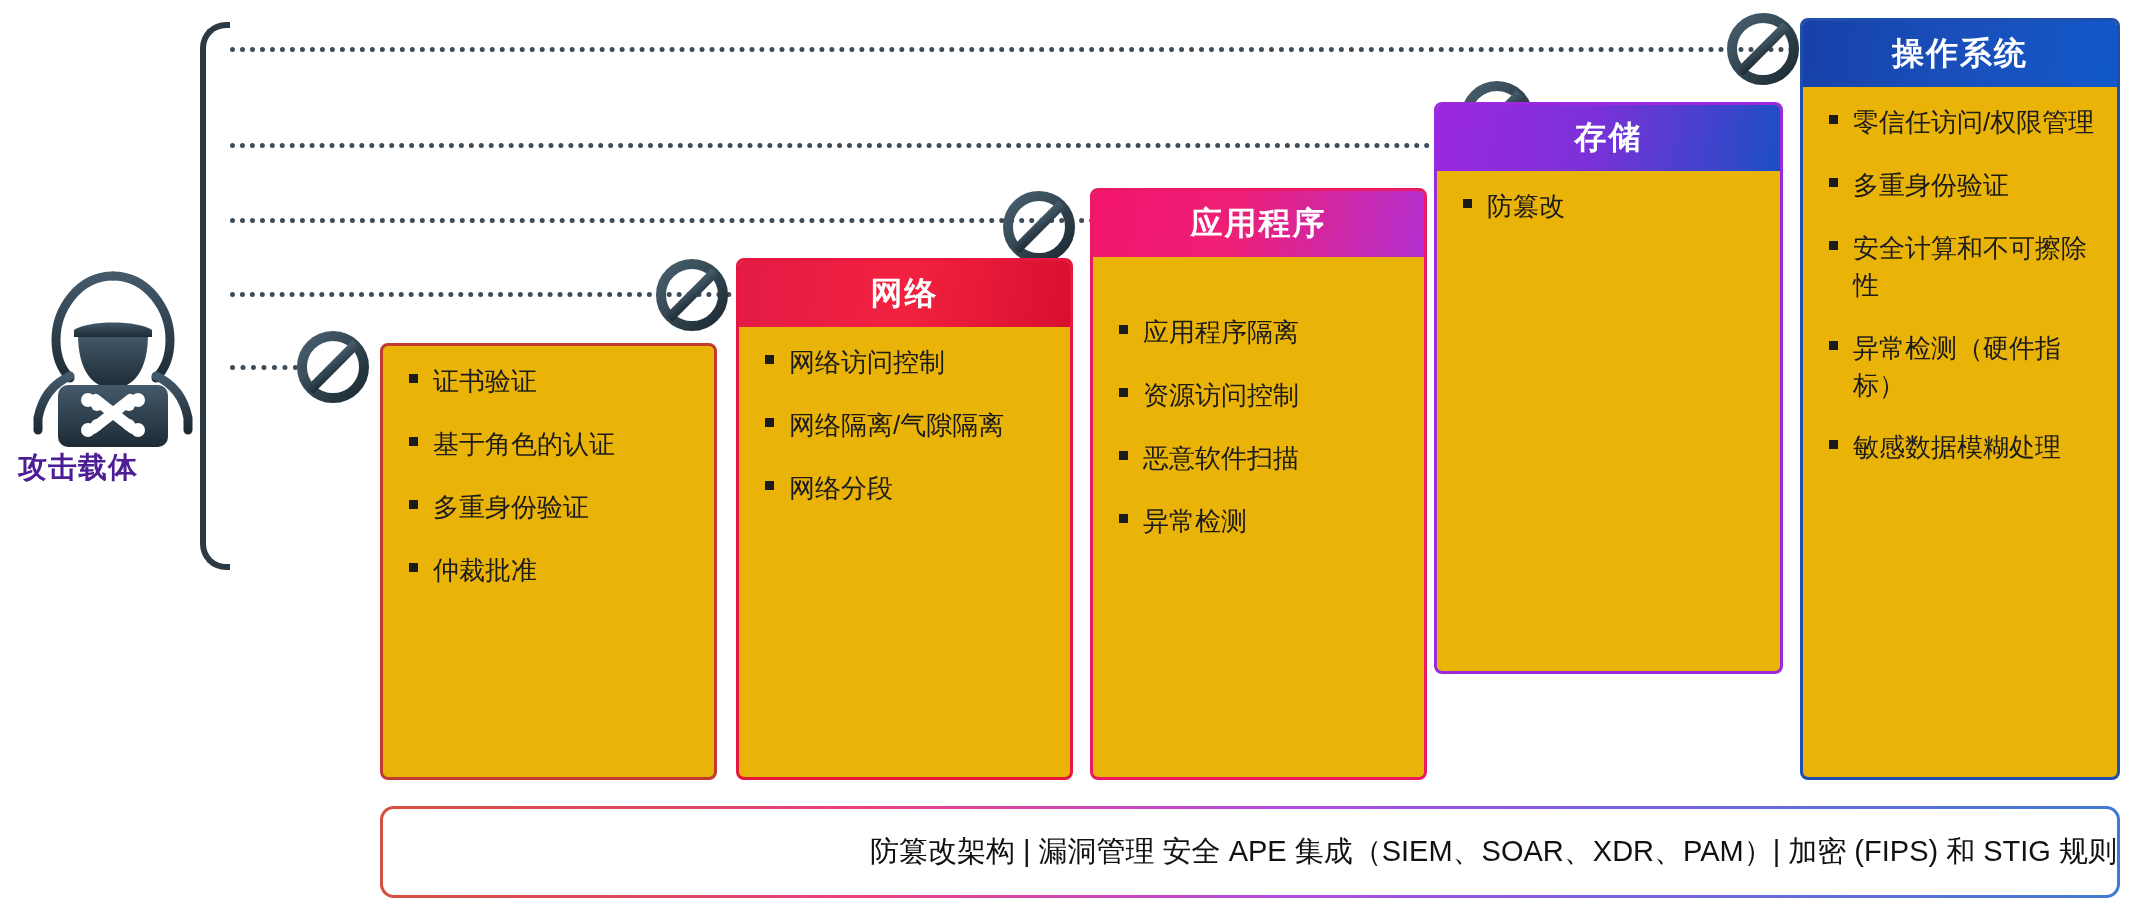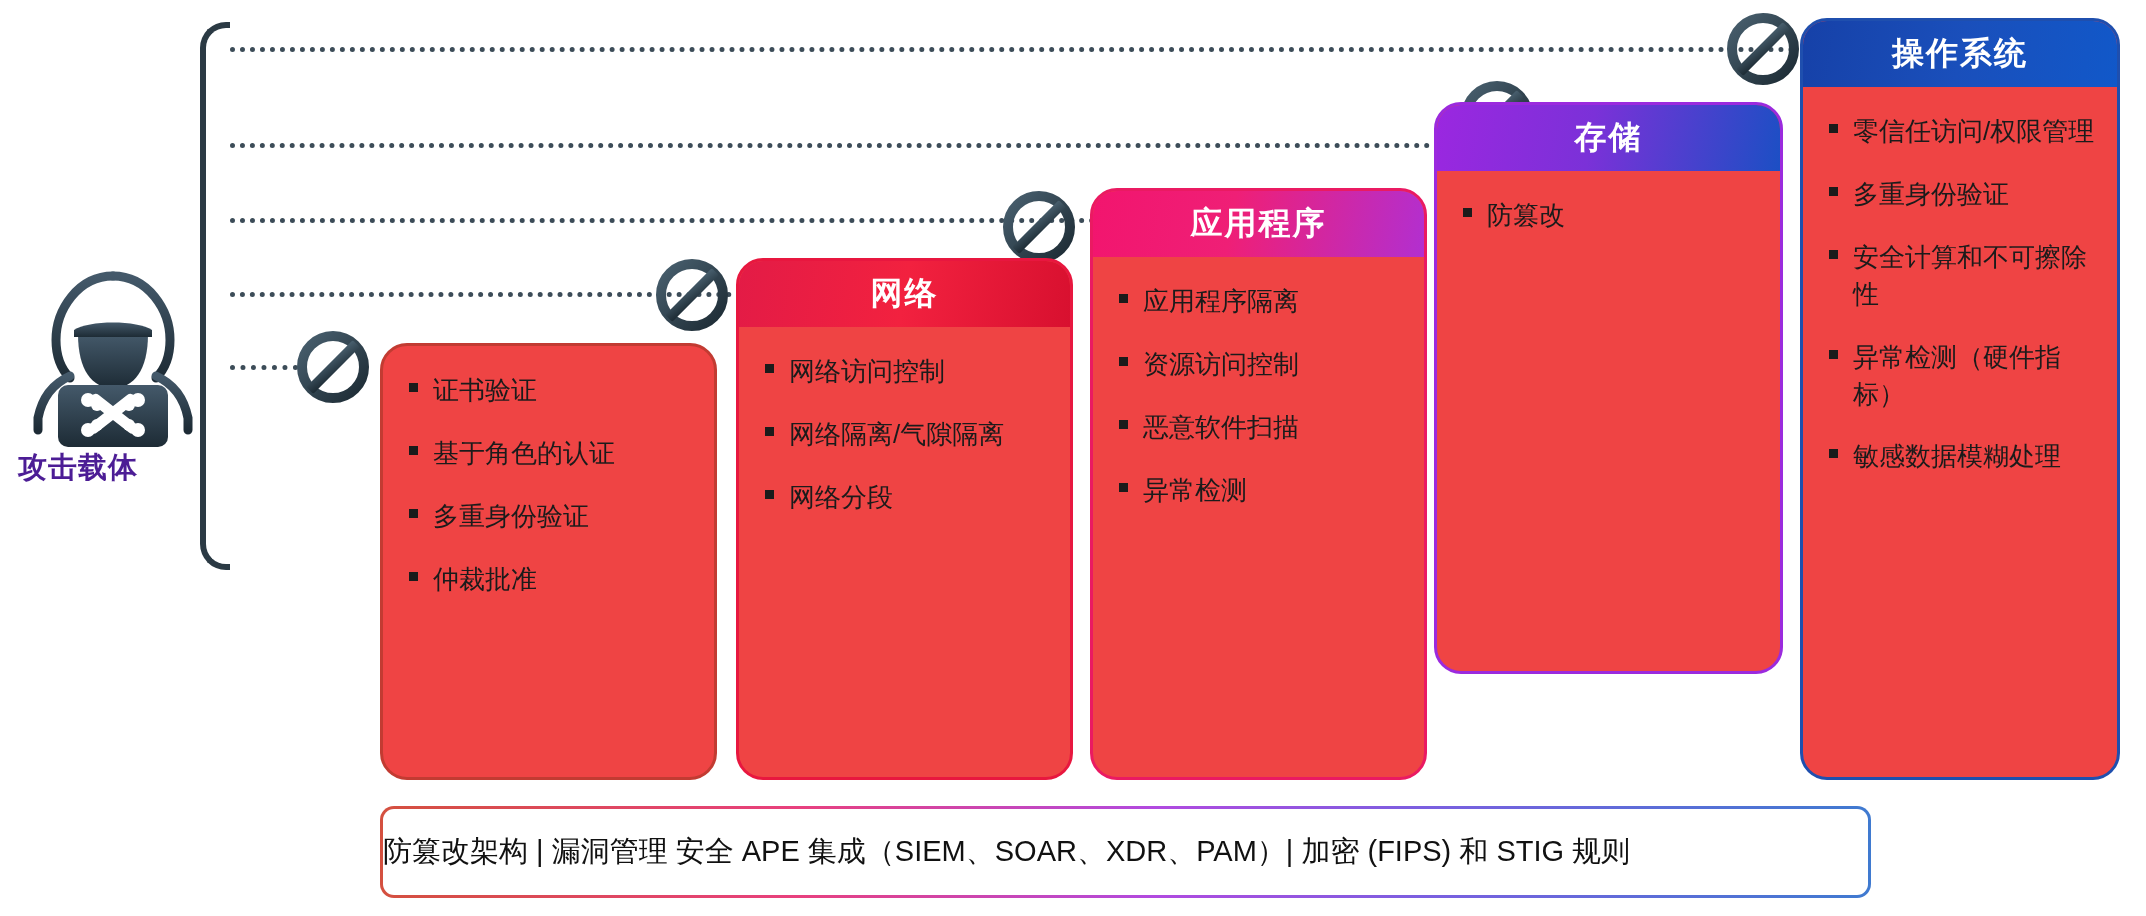--- a/index.html
+++ b/index.html
@@ -34,61 +34,61 @@
     position:absolute;height:0;border-top:5px dotted #3c4c58;
   }
 
   
   .ban{position:absolute;width:74px;height:74px;}
   .ban svg{display:block;}
 
   
   .card{
     position:absolute;box-sizing:border-box;
-    border-radius:27px;background:#ef4444;
+    border-radius:8px;background:#eab308;
     border:3px solid #c0392b;
     overflow:hidden;
     display:flex;flex-direction:column;
   }
   .card-head{
     height:66px;flex:0 0 66px;
     display:flex;align-items:center;justify-content:center;
     color:#fff;font-size:32px;font-weight:bold;letter-spacing:2px;
   }
   .card-body{
-    flex:1 1 auto;padding:26px 20px 10px 22px;
+    flex:1 1 auto;padding:17px 20px 10px 22px;
   }
   .bullets{list-style:none;margin:0;padding:0;}
   .bullets li{
     position:relative;padding-left:28px;margin-bottom:26px;
     font-size:26px;line-height:1.42;color:#1b1b1b;
   }
   .bullets li::before{
     content:"";position:absolute;left:4px;top:11px;
     width:9px;height:9px;background:#1b1b1b;
   }
 
   
   .card-user      {border-color:#c23b32;}
   .card-user .card-head     {background:linear-gradient(100deg,#a11b22 0%,#cf2027 48%,#b3151c 100%);}
   .card-network   {border-color:#e8173f;}
   .card-network .card-head  {background:linear-gradient(100deg,#e31b46 0%,#f2213f 50%,#d8102f 100%);}
-  .card-app       {border-color:#ea1a62;}
+  .card-app       {border-color:#ea1a62;gap:40px;}
   .card-app .card-head      {background:linear-gradient(100deg,#f2156e 0%,#ef1f76 42%,#b22fd0 100%);}
   .card-storage   {border-color:#9b2ade;}
   .card-storage .card-head  {background:linear-gradient(100deg,#9b27e0 0%,#7b31d8 45%,#1c4fc4 100%);}
   .card-os        {border-color:#1f4fae;}
   .card-os .card-head       {background:linear-gradient(100deg,#1641a8 0%,#1a4fbb 50%,#1158c9 100%);}
 
   
   .footer{
-    position:absolute;left:380px;top:806px;width:1491px;height:92px;
+    position:absolute;left:380px;top:806px;width:1740px;height:92px;
     box-sizing:border-box;border-radius:14px;
     background:#fff;
-    display:flex;align-items:center;justify-content:flex-start;
+    display:flex;align-items:center;justify-content:flex-end;
     font-size:29px;color:#111;
     border:3px solid transparent;
     background-image:linear-gradient(#fff,#fff),
       linear-gradient(90deg,#d4503f 0%,#e8407e 28%,#b14ae0 52%,#7b5fe0 70%,#3f7ad0 100%);
     background-origin:border-box;background-clip:padding-box,border-box;
   }
 </style>
 </head>
 <body>
 

